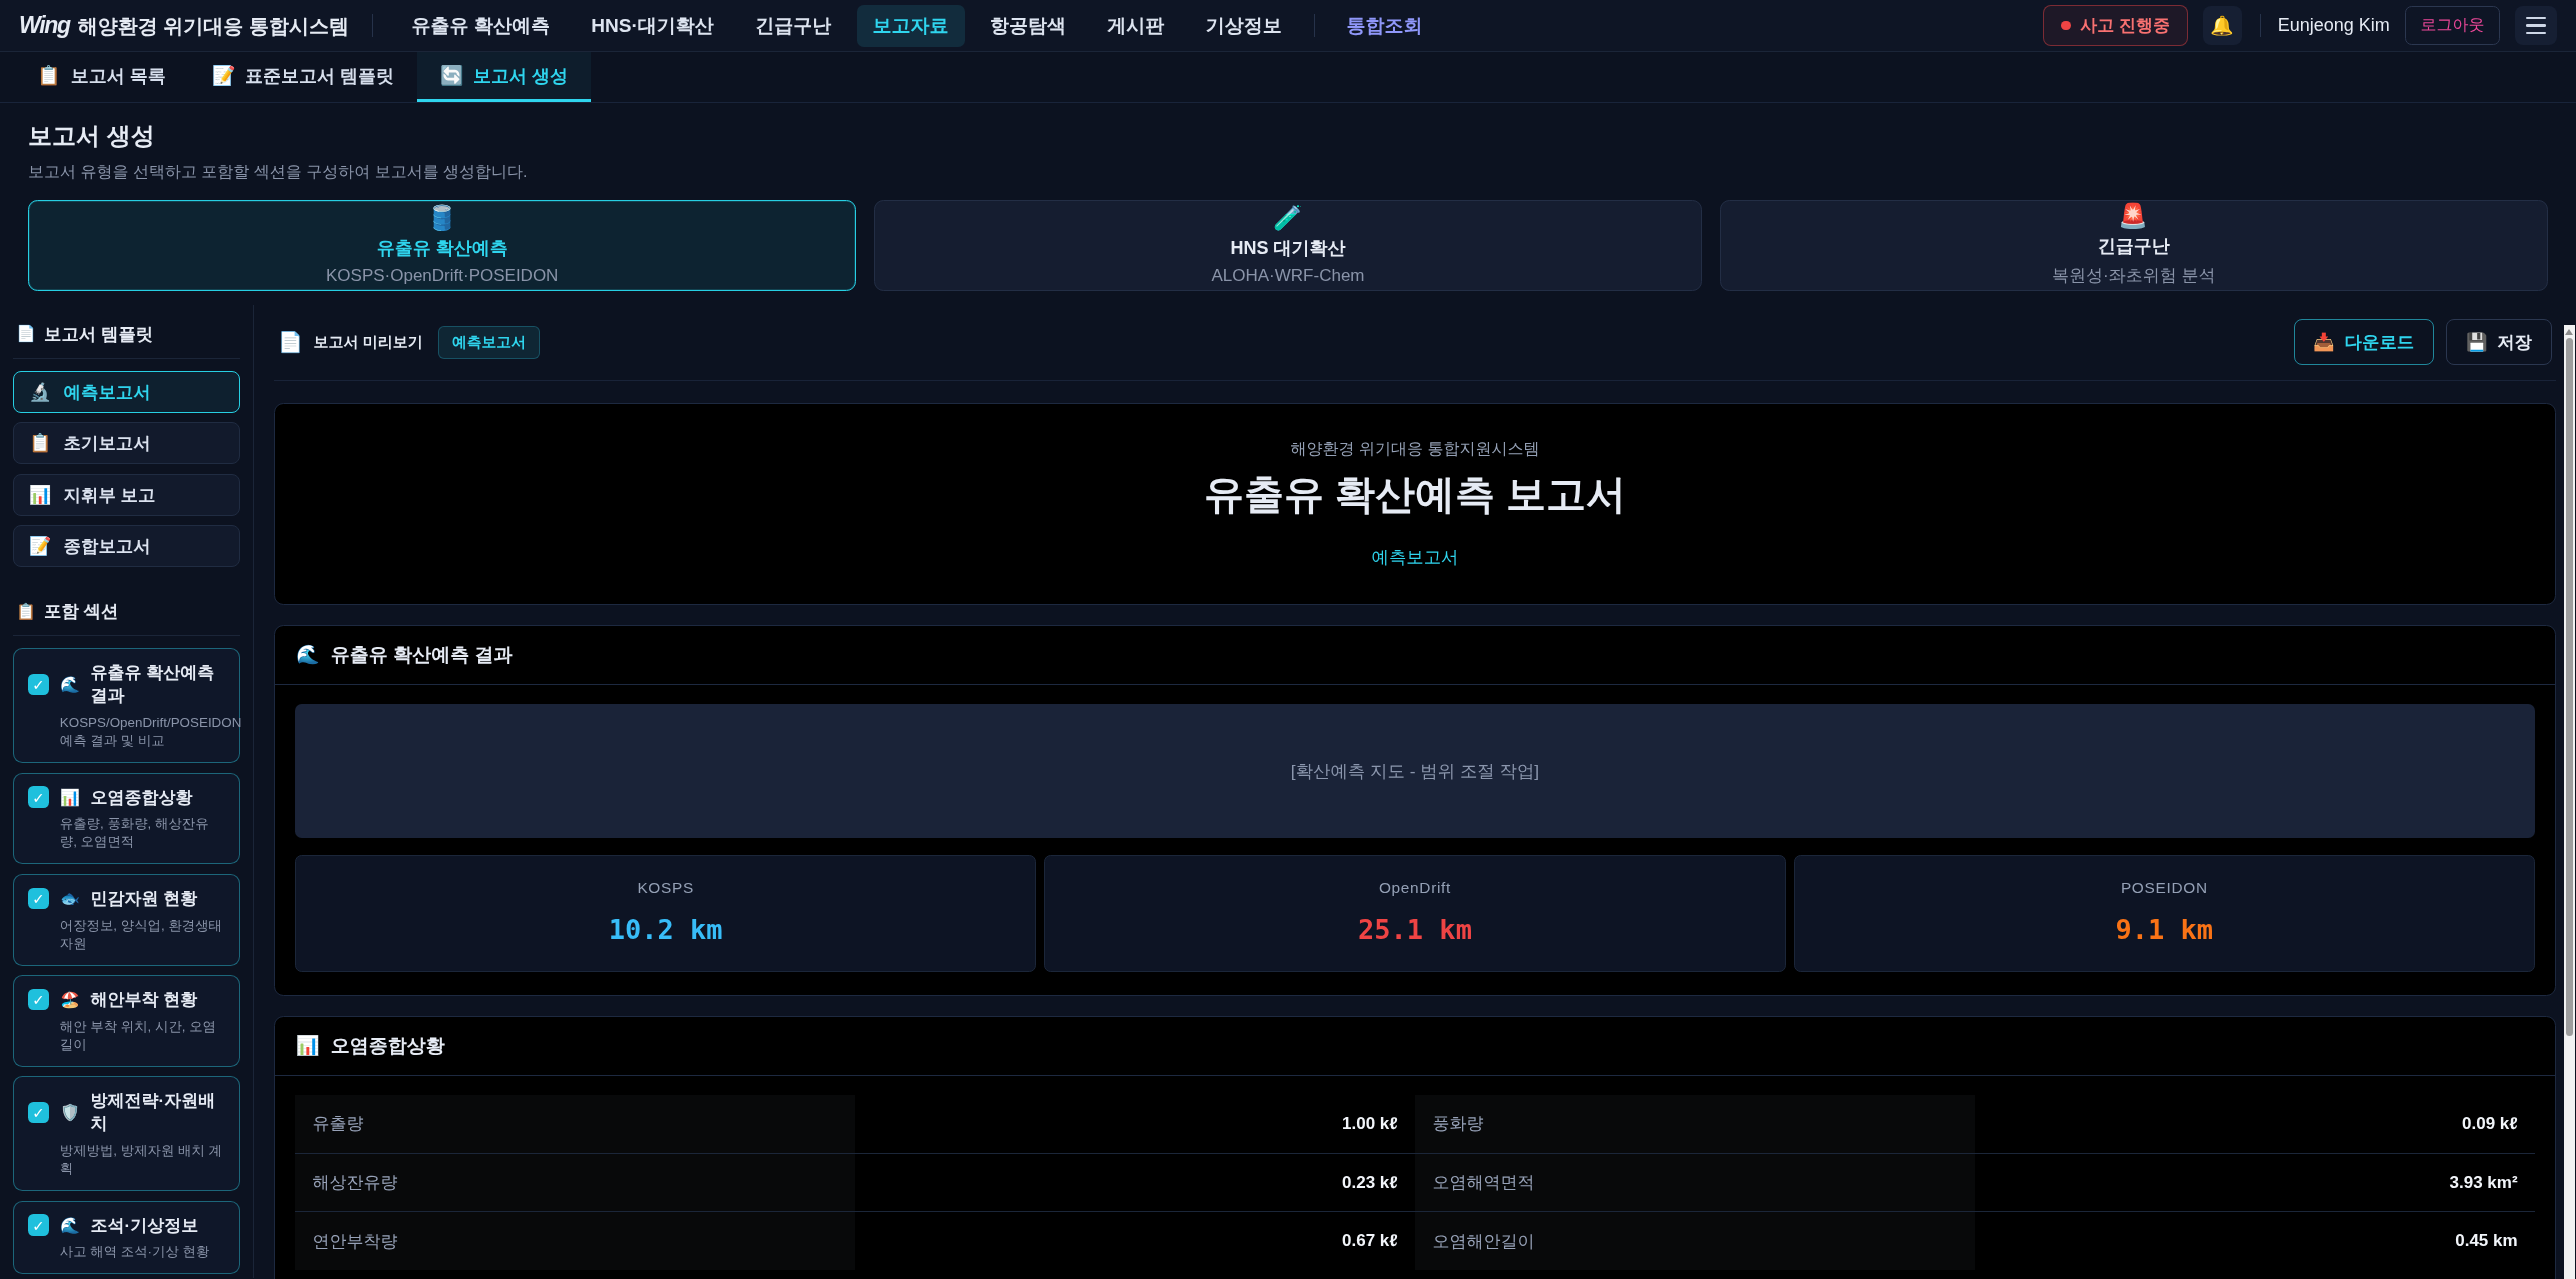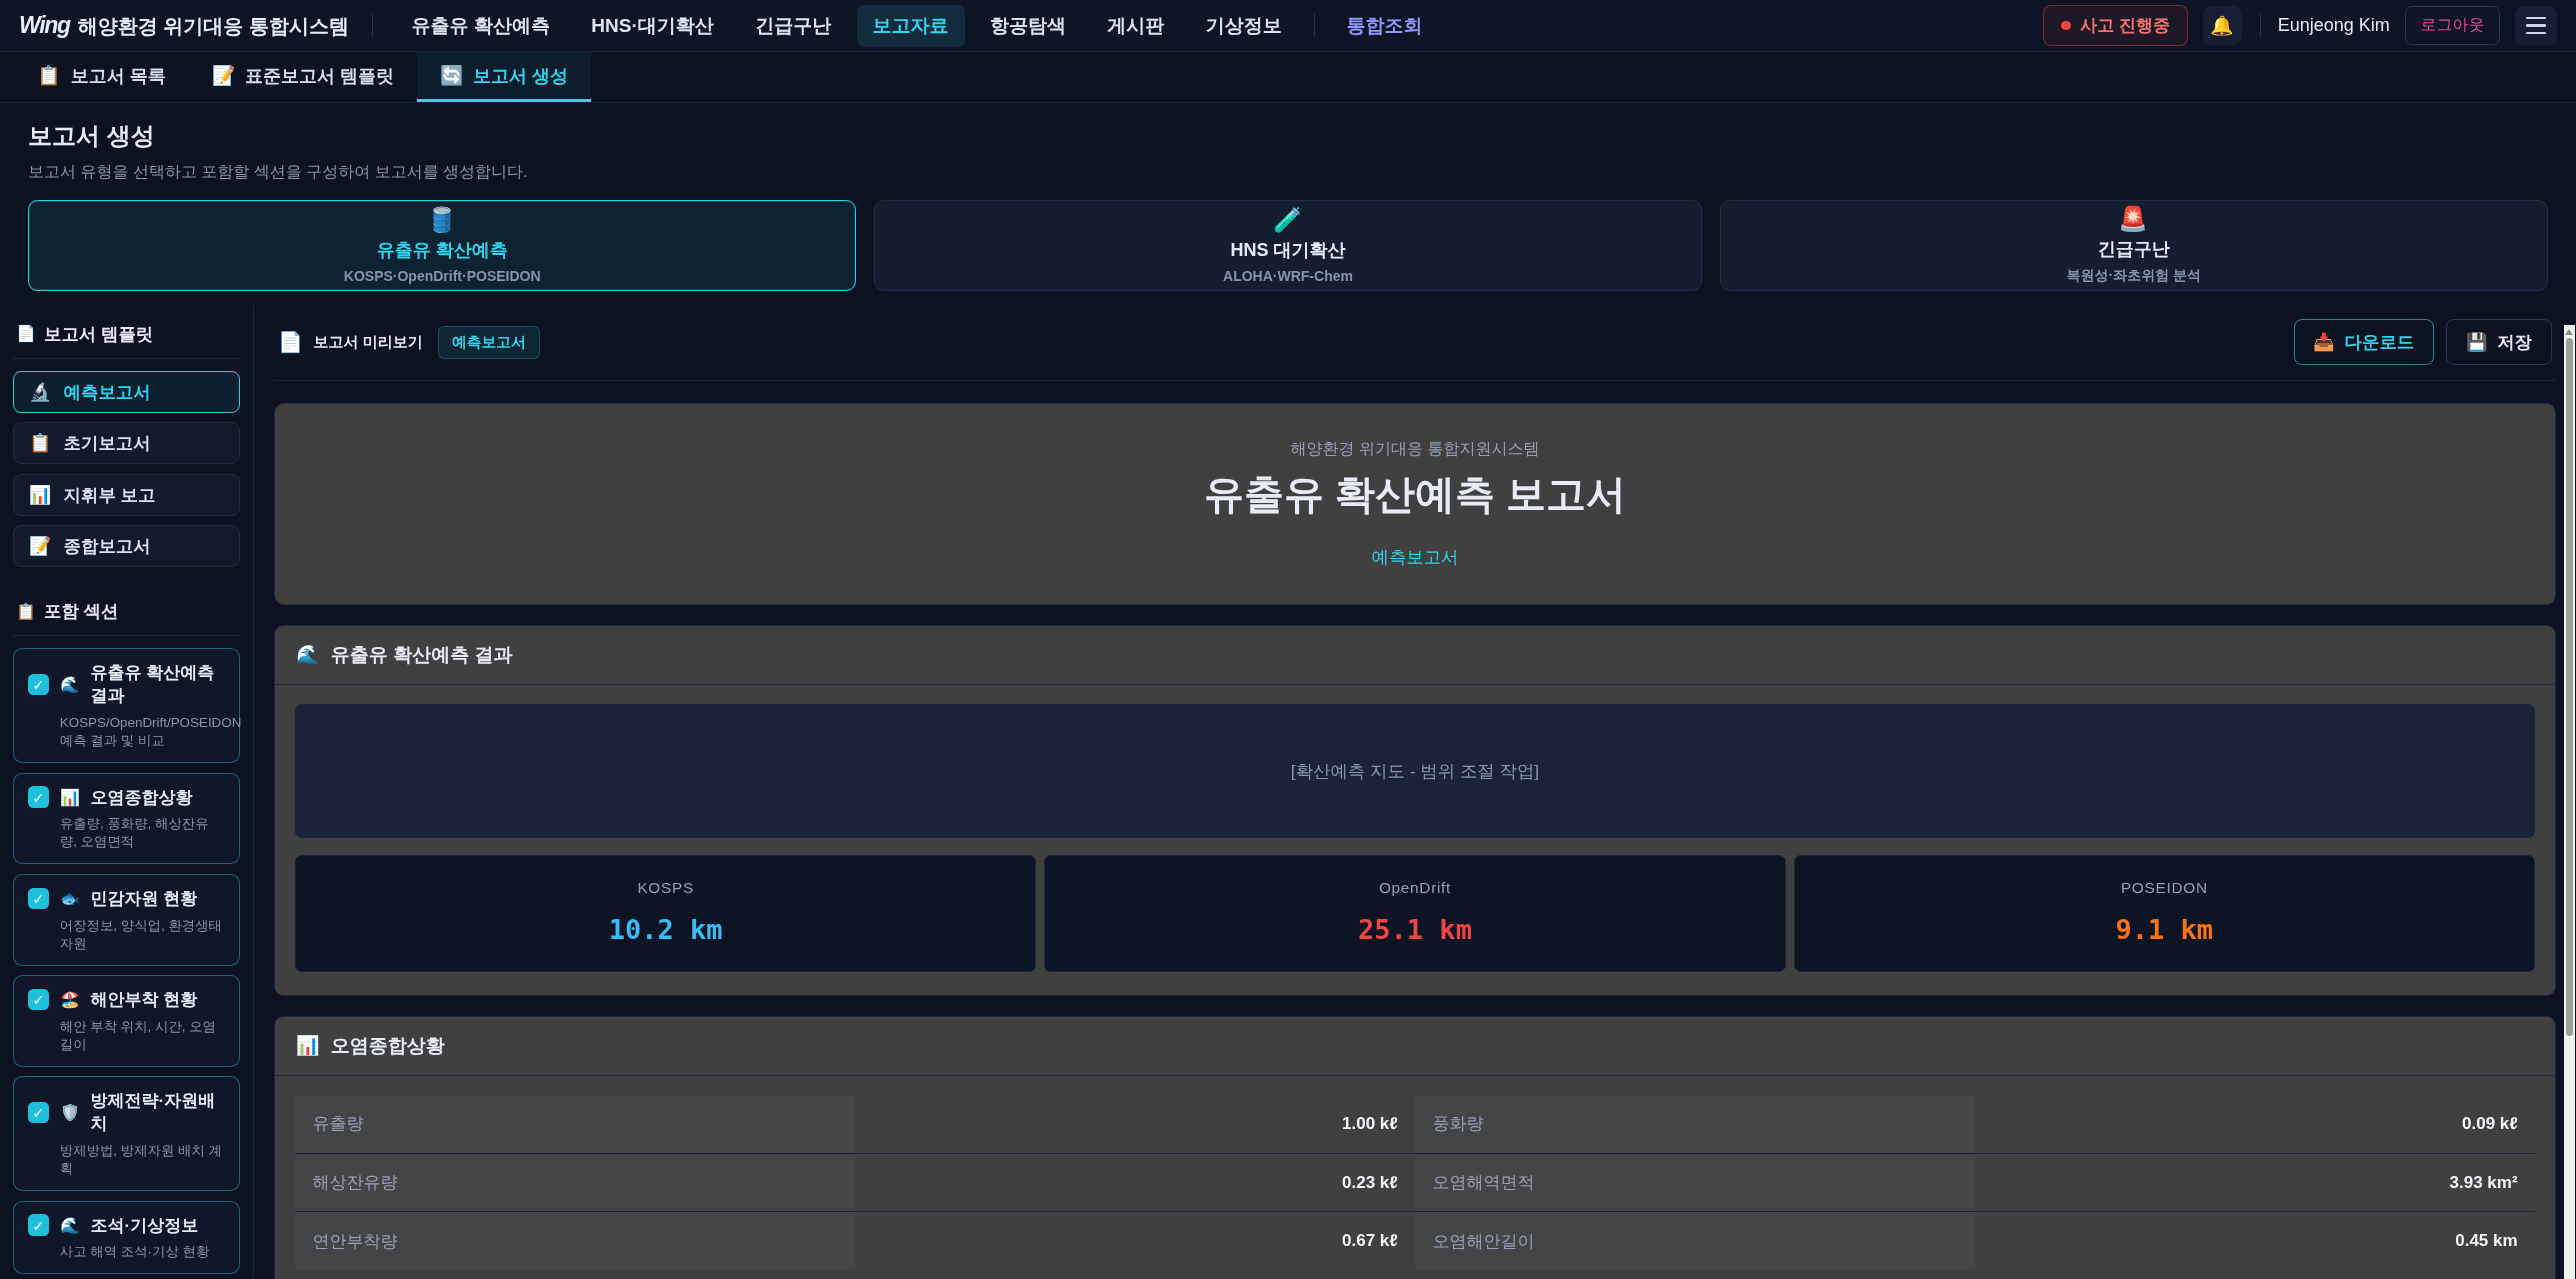--- a/index.html
+++ b/index.html
@@ -46,21 +46,21 @@
   .page-sub { font-size:16px; color:#8road; color:#8a94a9; margin-top:9.4px; }
   .type-row { display:flex; gap:17.4px; padding:12px 28px 4px; }
   .type-card { flex:1; height:91px; border-radius:9.4px; background:#151d30;
     border:0.7px solid #232e45; display:flex; flex-direction:column; align-items:center;
     justify-content:center; gap:6px; cursor:pointer; }
   .type-card.selected { background:#0d2331; border:1.3px solid #27cfe3;
     box-shadow:0 0 0 0.7px rgba(39,207,227,.25) inset; }
   .type-icon { font-size:24px; line-height:1; }
   .type-title { font-size:18px; font-weight:bold; }
   .type-card.selected .type-title { color:#2fd5ee; }
-  .type-sub { font-size:14px; color:#8a94a9;font-weight:bold; }
+  .type-sub { font-size:17px; color:#8a94a9; }
 
   
   .layout { display:flex; align-items:stretch; margin-top:9.4px; height:973px; }
   .sidebar { width:254px; flex:none; border-right:0.7px solid #1b2538; padding:12px 13.4px; }
   .side-head { display:flex; align-items:center; gap:8px; font-size:17.4px; font-weight:bold;
     padding:5.4px 2.7px 12px; border-bottom:0.7px solid #1b2538; margin-bottom:12px; }
   .side-head .s-icon { font-size:16px; }
   .tpl-item { display:flex; align-items:center; gap:12px; height:42px; padding:0 14.8px;
     border-radius:8px; background:#121a2c; border:0.7px solid #202c42; margin-bottom:9.4px;
     font-size:17.4px; font-weight:bold; color:#dbe2ef; cursor:pointer; }
@@ -87,21 +87,21 @@
     background:rgba(47,213,238,0.1); border:0.7px solid rgba(47,213,238,0.25);
     padding:6px 13.4px; border-radius:6px; }
   .ph-actions { margin-left:auto; display:flex; gap:12px; }
   .btn { display:flex; align-items:center; gap:9.4px; font-size:17.4px; font-weight:bold;
     border-radius:8px; padding:10px 19px; cursor:pointer; background:transparent; }
   .btn-download { color:#2fd5ee; border:1.3px solid rgba(47,213,238,0.6); }
   .btn-save { color:#e6ebf4; border:0.7px solid #2b3750; }
   .btn .b-icon { font-size:17.4px; }
 
   .report { padding:21.5px 0 0; }
-  .card { background:#404040; border:0.7px solid #1d2940; border-radius:9.4px; }
+  .card { background:#000000; border:0.7px solid #1d2940; border-radius:9.4px; }
   .report-cover { padding:35px 27px; text-align:center; }
   .cover-sys { font-size:16px; color:#94a0b5; }
   .cover-title { font-size:40px; font-weight:bold; margin-top:7px; }
   .cover-sub { font-size:17.4px; color:#2fd5ee; margin-top:23px; }
 
   .rsec { margin-top:20px; overflow:hidden; }
   .rsec-head { display:flex; align-items:center; gap:10.7px; font-size:19px; font-weight:bold;
     padding:16px 21.5px; border-bottom:0.7px solid #1d2940; }
   .rsec-body { padding:19px 20px 23px; }
   .map-ph { height:134px; border-radius:6.7px; background:#1a2338;

